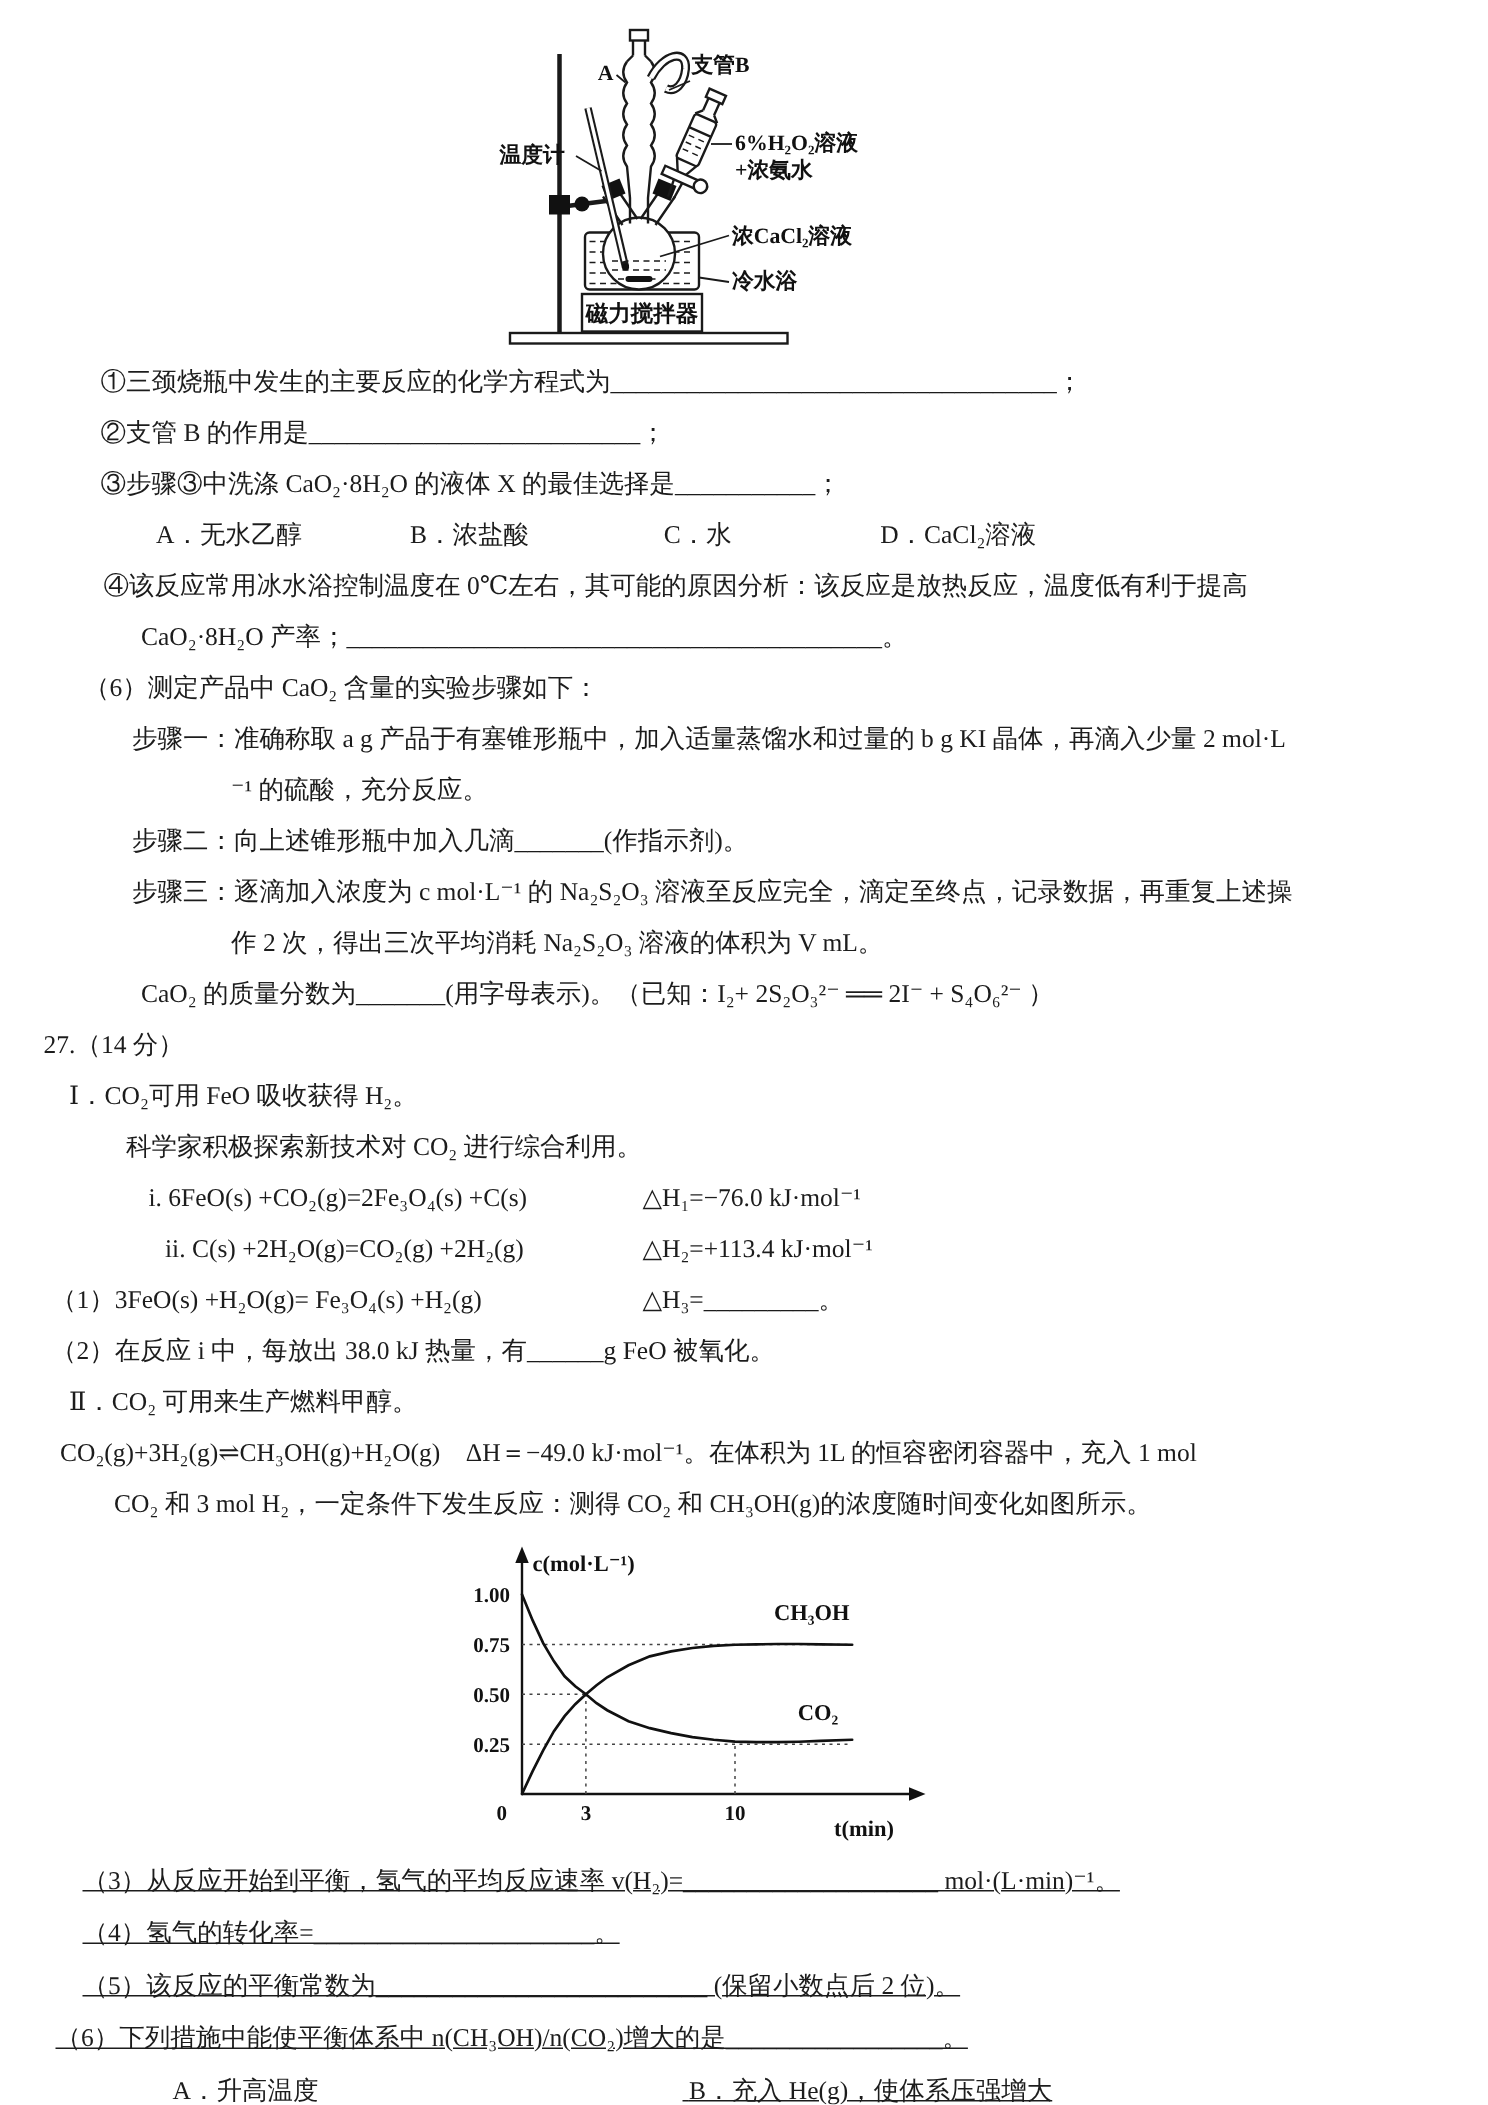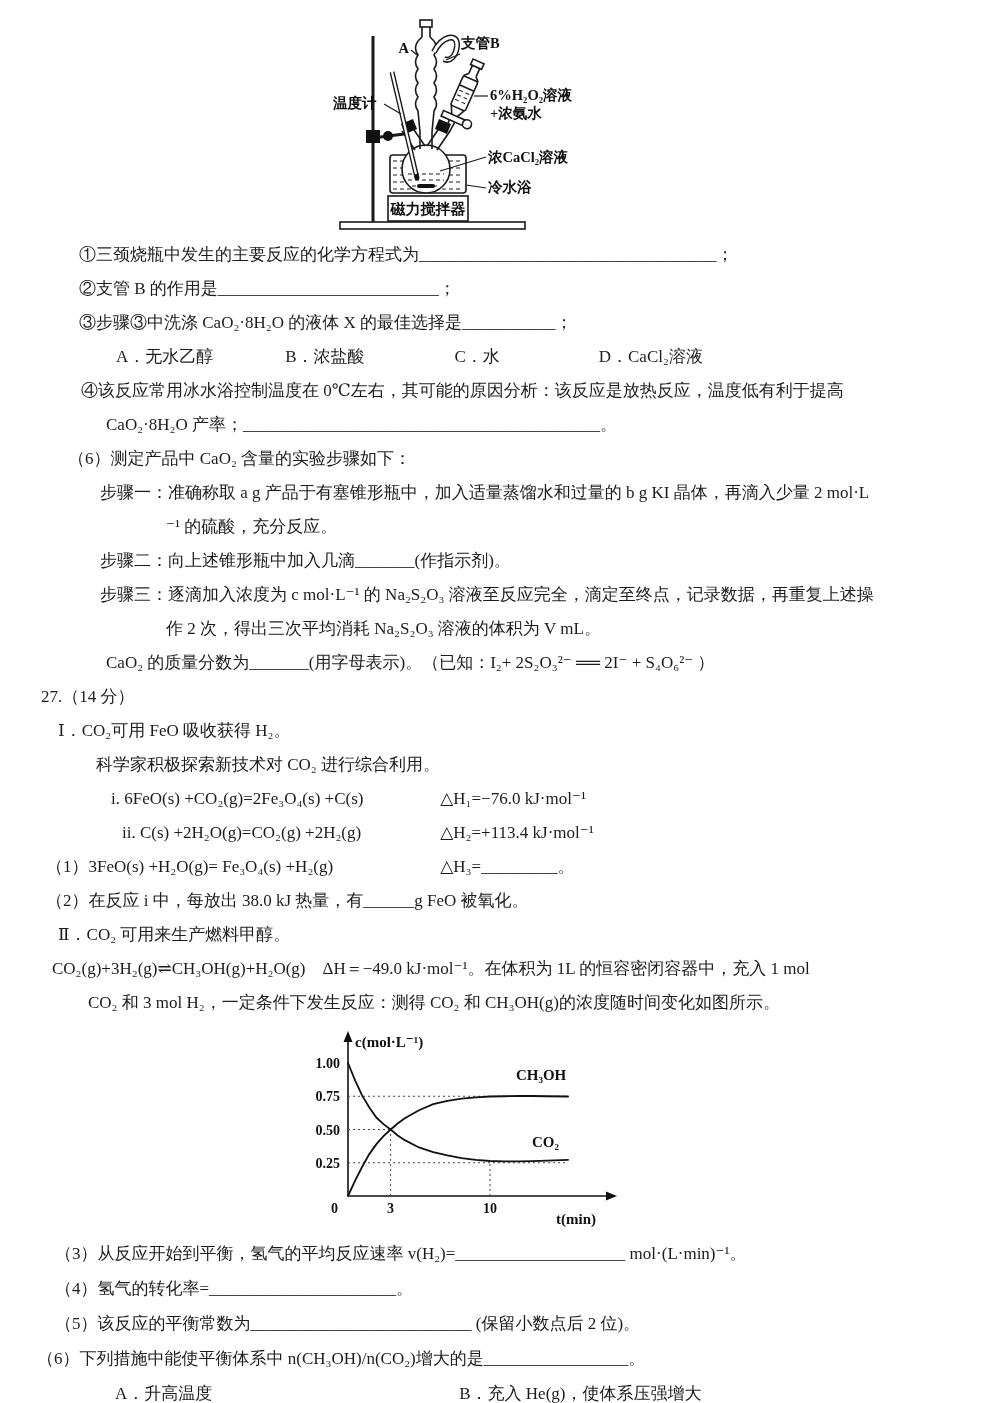--- a/index.html
+++ b/index.html
@@ -2,21 +2,21 @@
 <html><head>
 <meta charset="utf-8">
 <style>
   html,body{margin:0;padding:0;}
   body{
     width:992px;height:1403px;position:relative;background:#ffffff;overflow:hidden;
     font-family:"Liberation Serif","DejaVu Serif",serif;color:#1c1c1c;
   }
   .abs{position:absolute;}
   .ln{height:34px;line-height:34px;font-size:17px;white-space:nowrap;}
-  #text-block-2 .ln{height:35px;line-height:35px;}
+  #text-block-2 .ln{height:35px;line-height:35px;text-decoration:underline;}
   .ib{display:inline-block;}
   svg text{font-family:"Liberation Serif","DejaVu Serif",serif;}
   .dlabel{font-size:14.5px;font-weight:bold;fill:#111;}
   .clabel{font-size:15px;font-weight:bold;fill:#111;}
   .ticklabel{font-size:14px;font-weight:bold;fill:#111;}
   .serieslabel{font-size:15px;font-weight:bold;fill:#111;}
   .guide{stroke:#444;stroke-width:1;stroke-dasharray:2,3;fill:none;}
   .curve{stroke:#111;stroke-width:1.8;fill:none;stroke-linecap:round;}
   .axis{stroke:#111;stroke-width:1.6;}
   .app-stroke{stroke:#1a1a1a;stroke-width:1.6;fill:none;}
@@ -106,21 +106,21 @@
   <text class="dlabel" x="109" y="45" text-anchor="end">A</text>
   <text class="dlabel" x="161" y="40">支管B</text>
   <text class="dlabel" x="33" y="100">温度计</text>
   <text class="dlabel" x="190" y="92">6%H₂O₂溶液</text>
   <text class="dlabel" x="190" y="110">+浓氨水</text>
   <text class="dlabel" x="188" y="154">浓CaCl₂溶液</text>
   <text class="dlabel" x="188" y="184">冷水浴</text>
   <text class="dlabel" style="font-size:15px" x="128" y="206" text-anchor="middle">磁力搅拌器</text>
 </svg>
 
-<div id="text-block-1" class="abs" style="left:16px;top:238px;width:827px">
+<div id="text-block-1" class="abs" style="left:4px;top:238px;width:827px">
   <div class="ln" style="margin-left:63px">①三颈烧瓶中发生的主要反应的化学方程式为___________________________________；</div>
   <div class="ln" style="margin-left:63px">②支管 B 的作用是__________________________；</div>
   <div class="ln" style="margin-left:63px">③步骤③中洗涤 CaO₂·8H₂O 的液体 X 的最佳选择是___________；</div>
   <div class="ln" style="margin-left:100px">
     <span class="ib" style="width:165px">A．无水乙醇</span>
     <span class="ib" style="width:165px">B．浓盐酸</span>
     <span class="ib" style="width:140px">C．水</span>
     <span class="ib">D．CaCl₂溶液</span>
   </div>
   <div class="ln" style="margin-left:65px">④该反应常用冰水浴控制温度在 0℃左右，其可能的原因分析：该反应是放热反应，温度低有利于提高</div>

